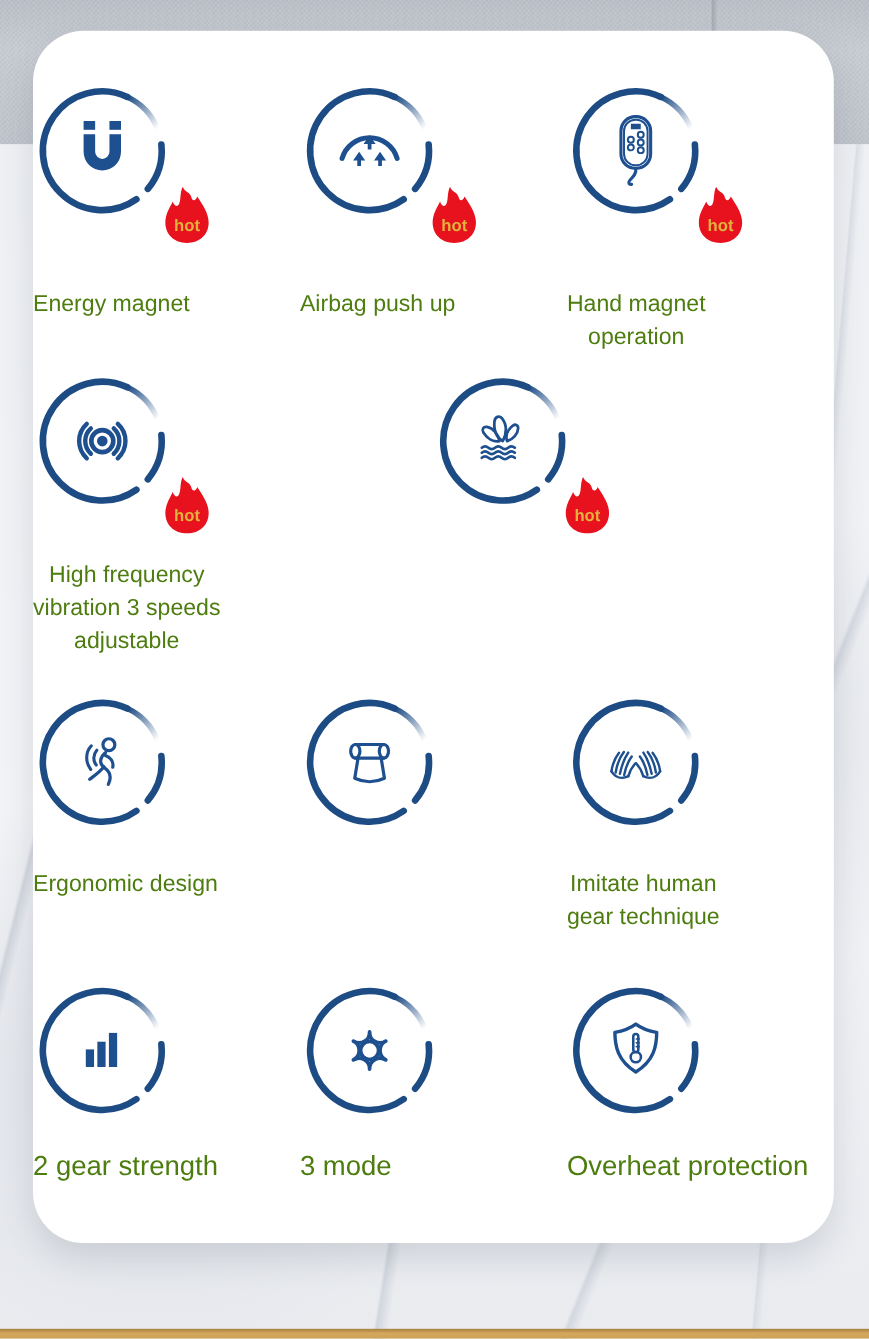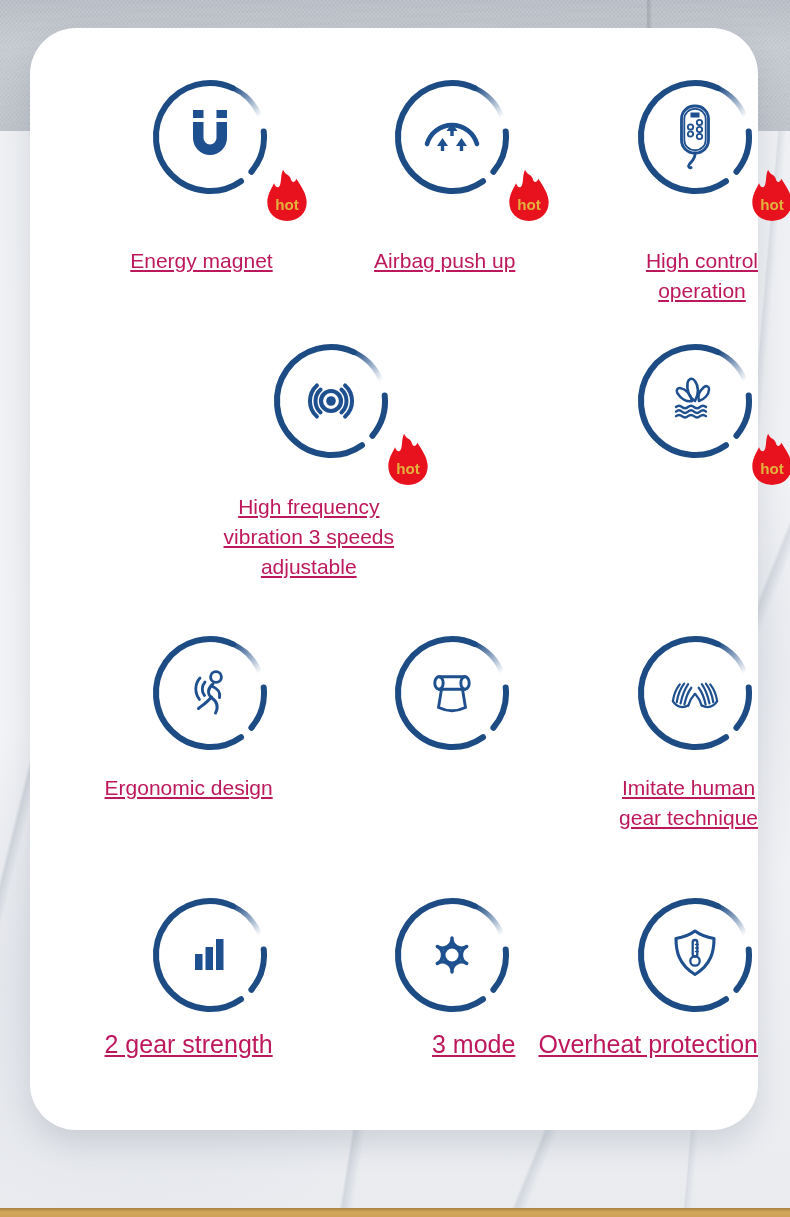--- a/index.html
+++ b/index.html
@@ -35,24 +35,24 @@
     background:linear-gradient(180deg,#a8813f 0%,#d3a75c 45%,#cda156 100%);
   }
   
   .card{
     position:absolute;left:30px;top:28px;width:728px;height:1102px;
     background:#ffffff;border-radius:46px;
     box-shadow:0 14px 28px rgba(90,100,115,.18);
   }
   .row{position:absolute;left:0;width:100%;display:flex;}
   .row1{top:46px}.row2{top:310px}.row3{top:602px}.row4{top:864px}
-  .cell{flex:1;display:flex;flex-direction:column;align-items:flex-end;}
+  .cell{flex:1;display:flex;flex-direction:column;align-items:flex-start;gap:16px;}
   .icon-wrap{width:126px;height:126px;position:relative;flex:none;}
   .icon-wrap svg.feat{width:126px;height:126px;display:block;}
-  .label{text-align:center;color:#be185d;font-size:21px;text-decoration:underline;}
+  .label{text-align:center;color:#4d7c0f;font-size:21px;}
   .label span{display:block;line-height:30px;white-space:nowrap;}
   .row1 .label{margin-top:46px}
   .row2 .label{margin-top:28px}
   .row3 .label{margin-top:17px}
   .row4 .label{margin-top:9px;font-size:25px}
   .row4 .label span{line-height:34px}
   
   .hot-badge{position:absolute;left:117px;top:94px;width:46px;height:54px;}
   .hot-badge svg{width:100%;height:100%;display:block;}
   
@@ -151,21 +151,21 @@
           </g>
         </svg>
         <div class="hot-badge">
           <svg viewBox="0 0 40 48">
             <use href="#flame"></use>
             <text x="20" y="37" text-anchor="middle" font-size="13.5" font-weight="bold" fill="#e2b33c">hot</text>
           </svg>
         </div>
       </div>
       <div class="label">
-        <span>High control</span>
+        <span>Hand magnet</span>
         <span>operation</span>
       </div>
     </div>
   </div>
 
   <div class="row row2">
 
     <div class="cell">
       <div class="icon-wrap">
         <svg class="feat" viewBox="0 0 126 126">

